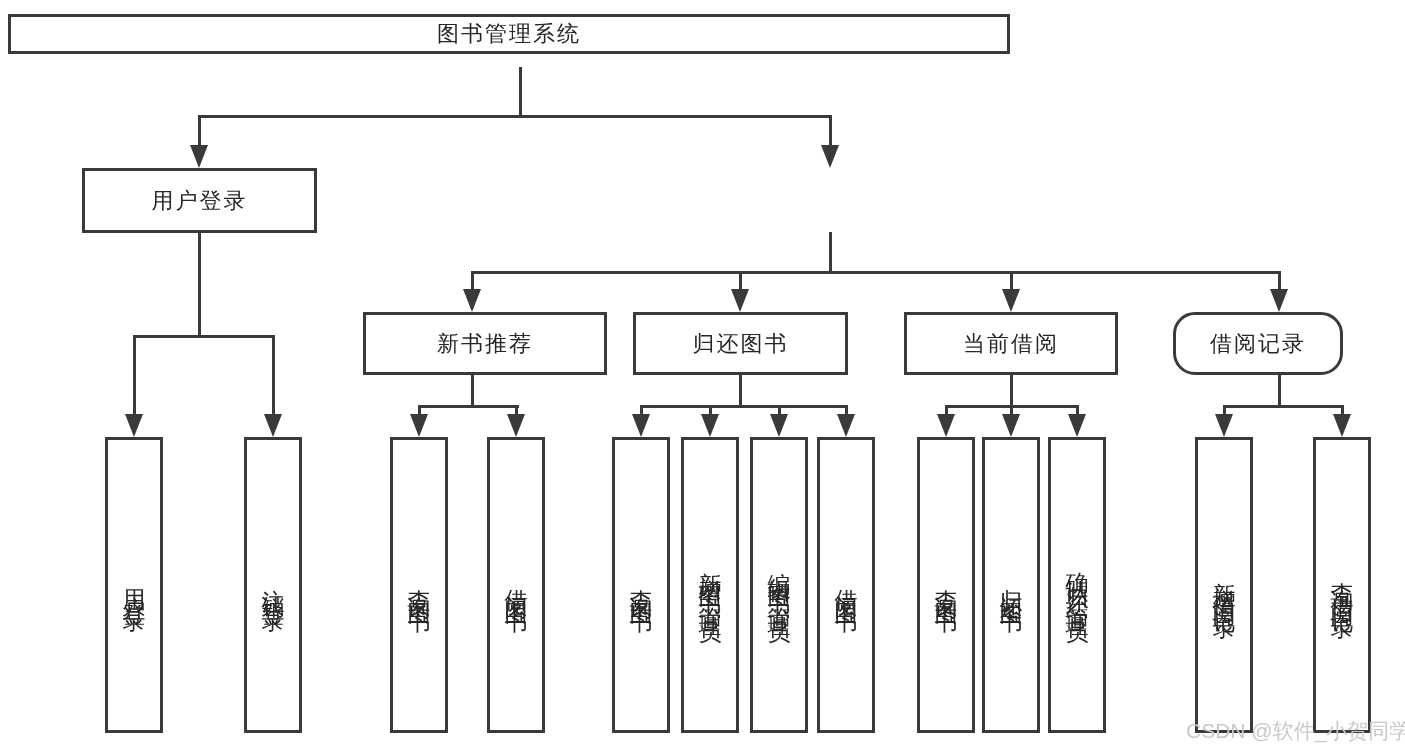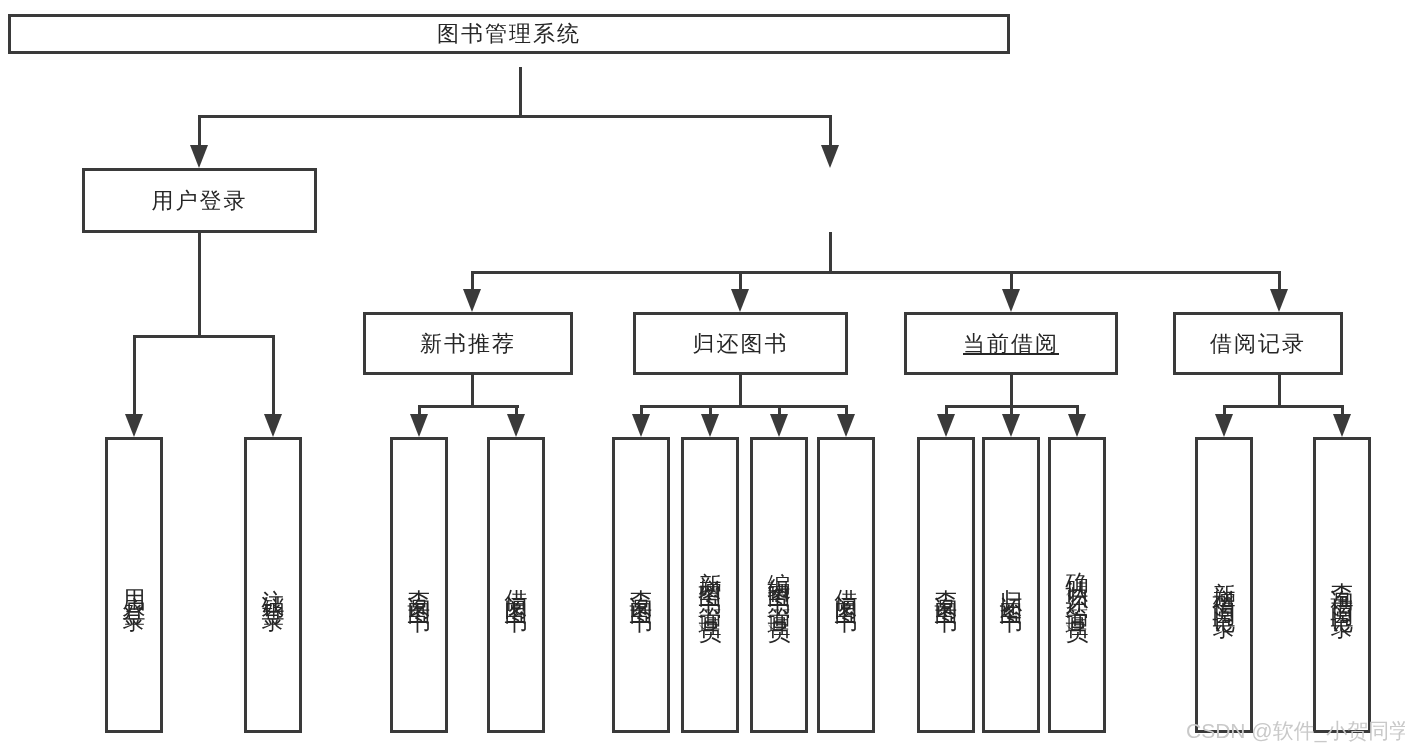--- a/index.html
+++ b/index.html
@@ -79,30 +79,30 @@
   <div class="hl" style="left:471px;top:271px;width:810px;"></div>
   <div class="vl" style="left:471px;top:271px;height:21px;"></div>
   <div class="arr" style="left:463px;top:289px;"></div>
   <div class="vl" style="left:739px;top:271px;height:21px;"></div>
   <div class="arr" style="left:731px;top:289px;"></div>
   <div class="vl" style="left:1010px;top:271px;height:21px;"></div>
   <div class="arr" style="left:1002px;top:289px;"></div>
   <div class="vl" style="left:1278px;top:271px;height:21px;"></div>
   <div class="arr" style="left:1270px;top:289px;"></div>
 
-  <div class="box hbox" style="left:363px;top:312px;width:210px;height:63px;">
+  <div class="box hbox" style="left:363px;top:312px;width:244px;height:63px;">
     <span>新书推荐</span>
   </div>
   <div class="box hbox" style="left:633px;top:312px;width:215px;height:63px;">
     <span>归还图书</span>
   </div>
-  <div class="box hbox" style="left:904px;top:312px;width:214px;height:63px;text-decoration:underline;">
+  <div class="box hbox" style="left:904px;top:312px;width:214px;height:63px;">
     <span>当前借阅</span>
   </div>
-  <div class="box hbox" style="left:1173px;top:312px;width:170px;height:63px;">
+  <div class="box hbox" style="left:1173px;top:312px;width:170px;height:63px;border-radius:22px;">
     <span>借阅记录</span>
   </div>
 
   <div class="vl" style="left:471px;top:374px;height:34px;"></div>
   <div class="hl" style="left:418px;top:405px;width:101px;"></div>
   <div class="vl" style="left:418px;top:405px;height:12px;"></div>
   <div class="arr" style="left:410px;top:414px;"></div>
   <div class="vl" style="left:515px;top:405px;height:12px;"></div>
   <div class="arr" style="left:507px;top:414px;"></div>
 

